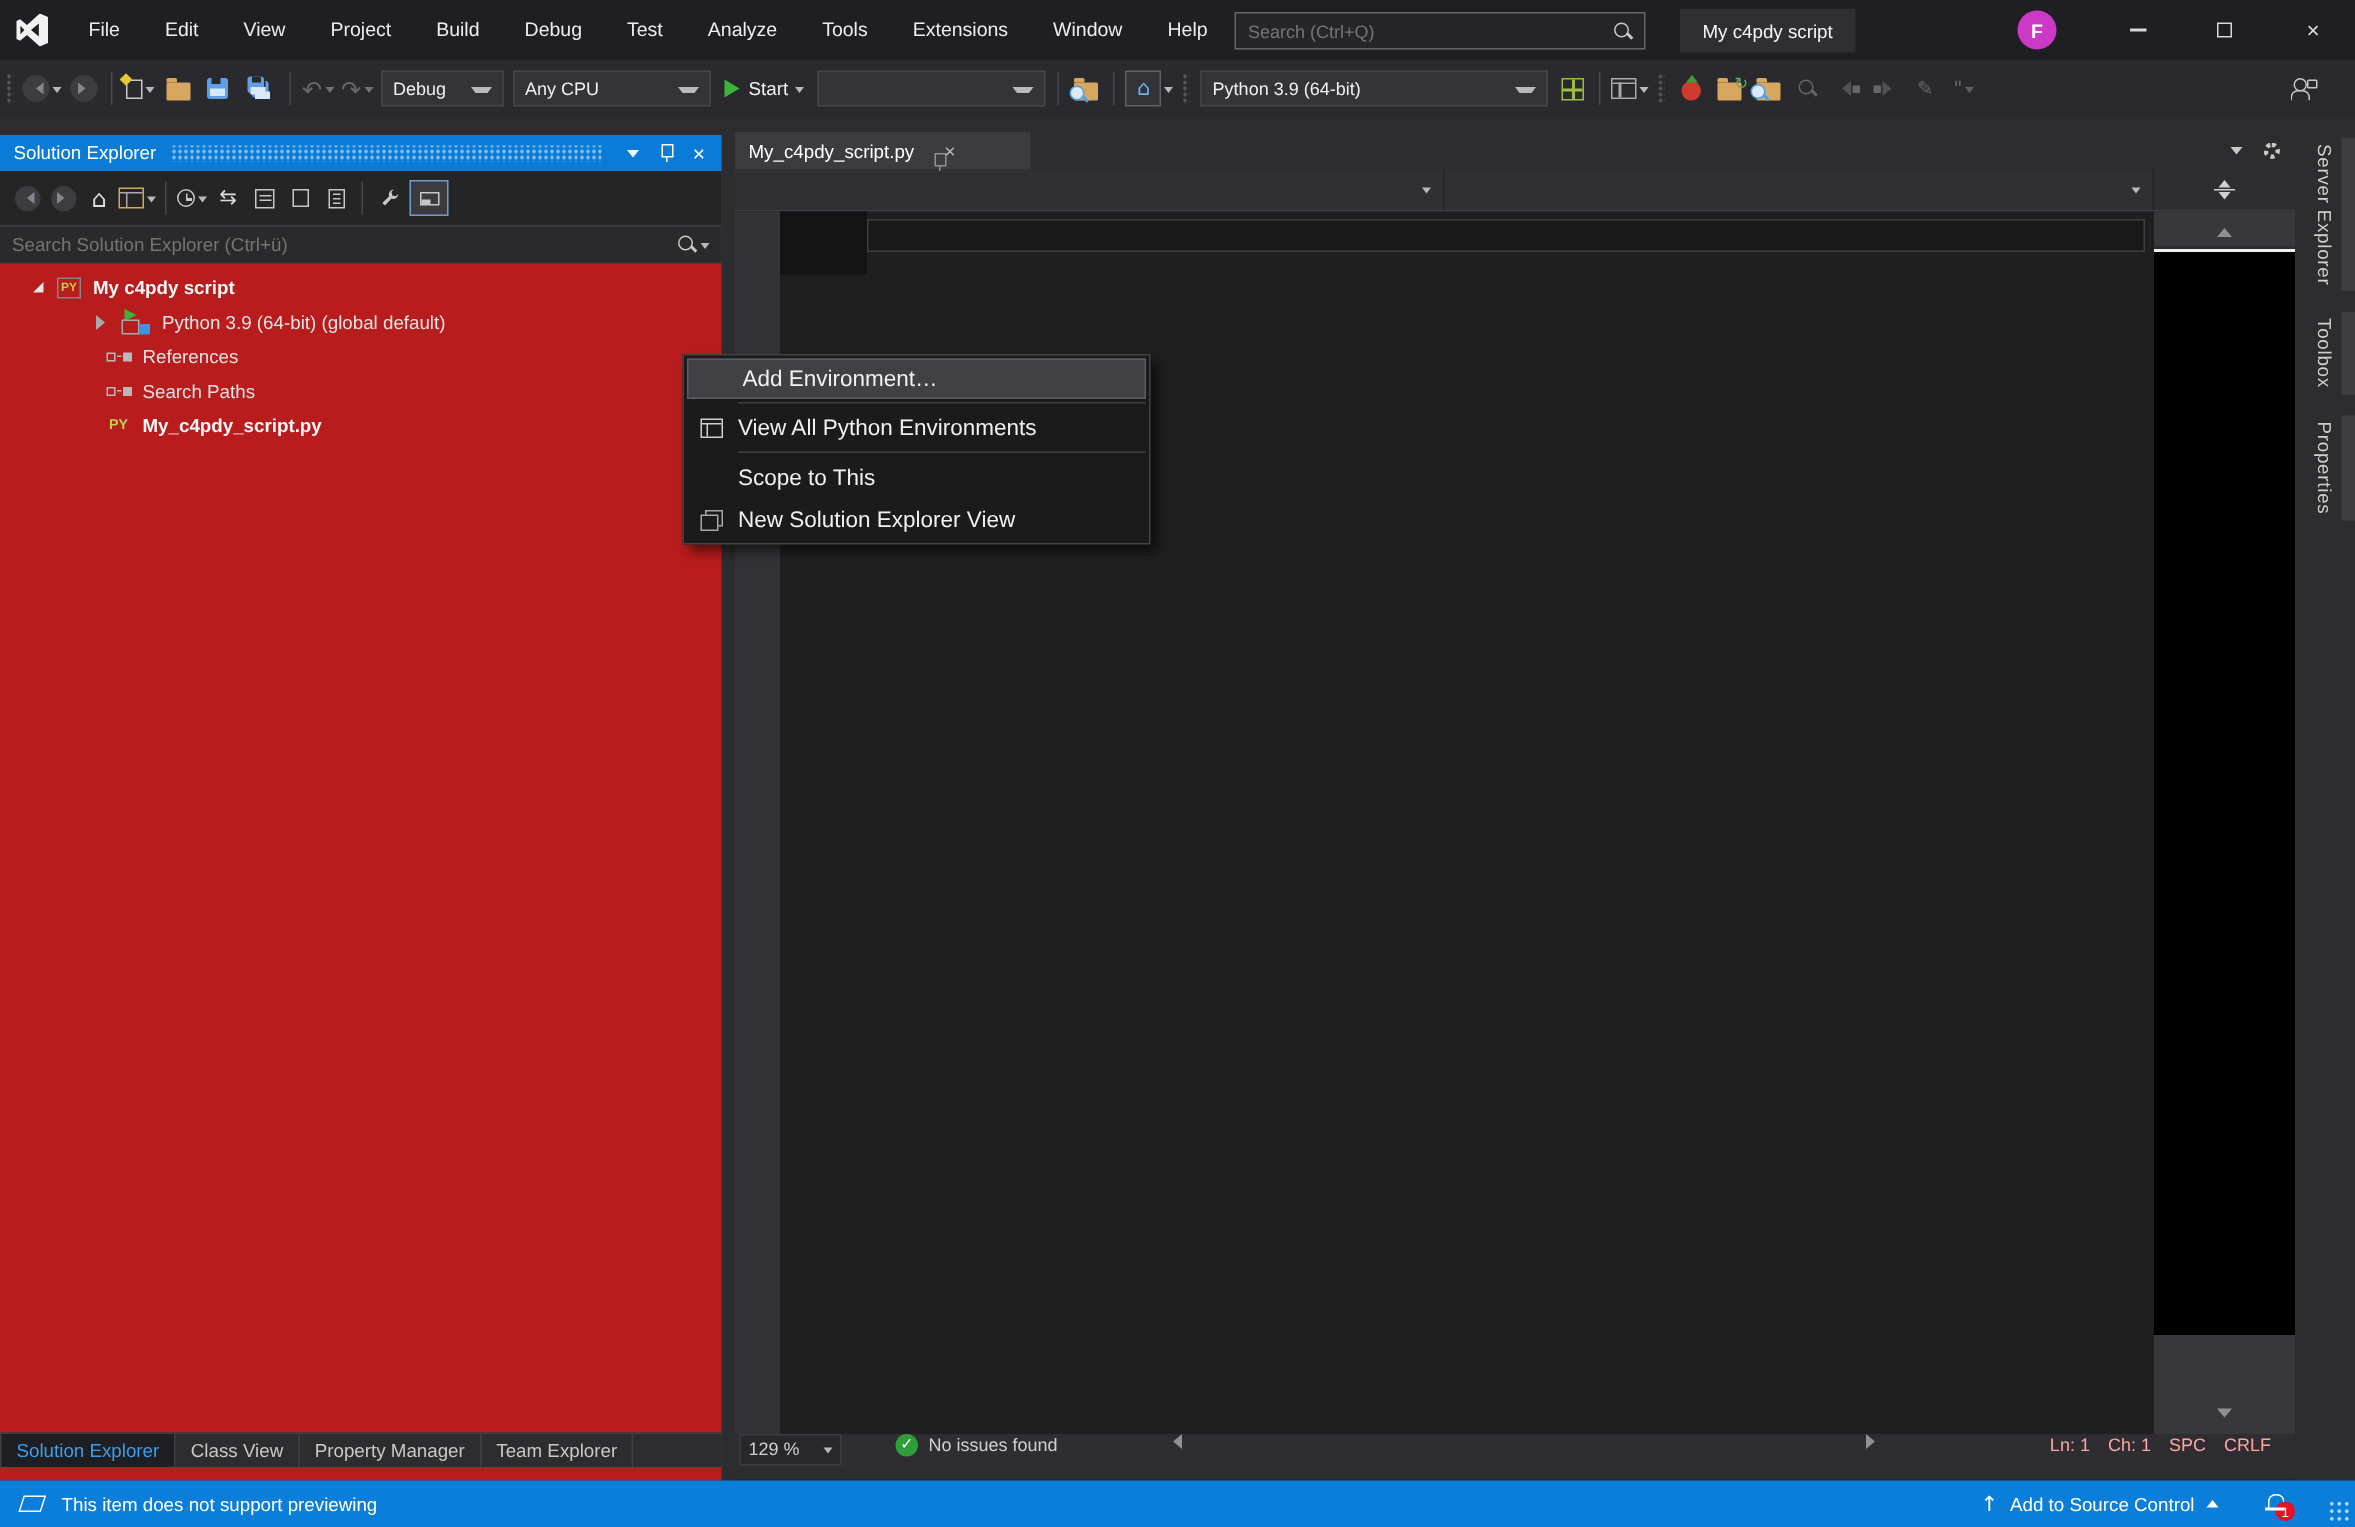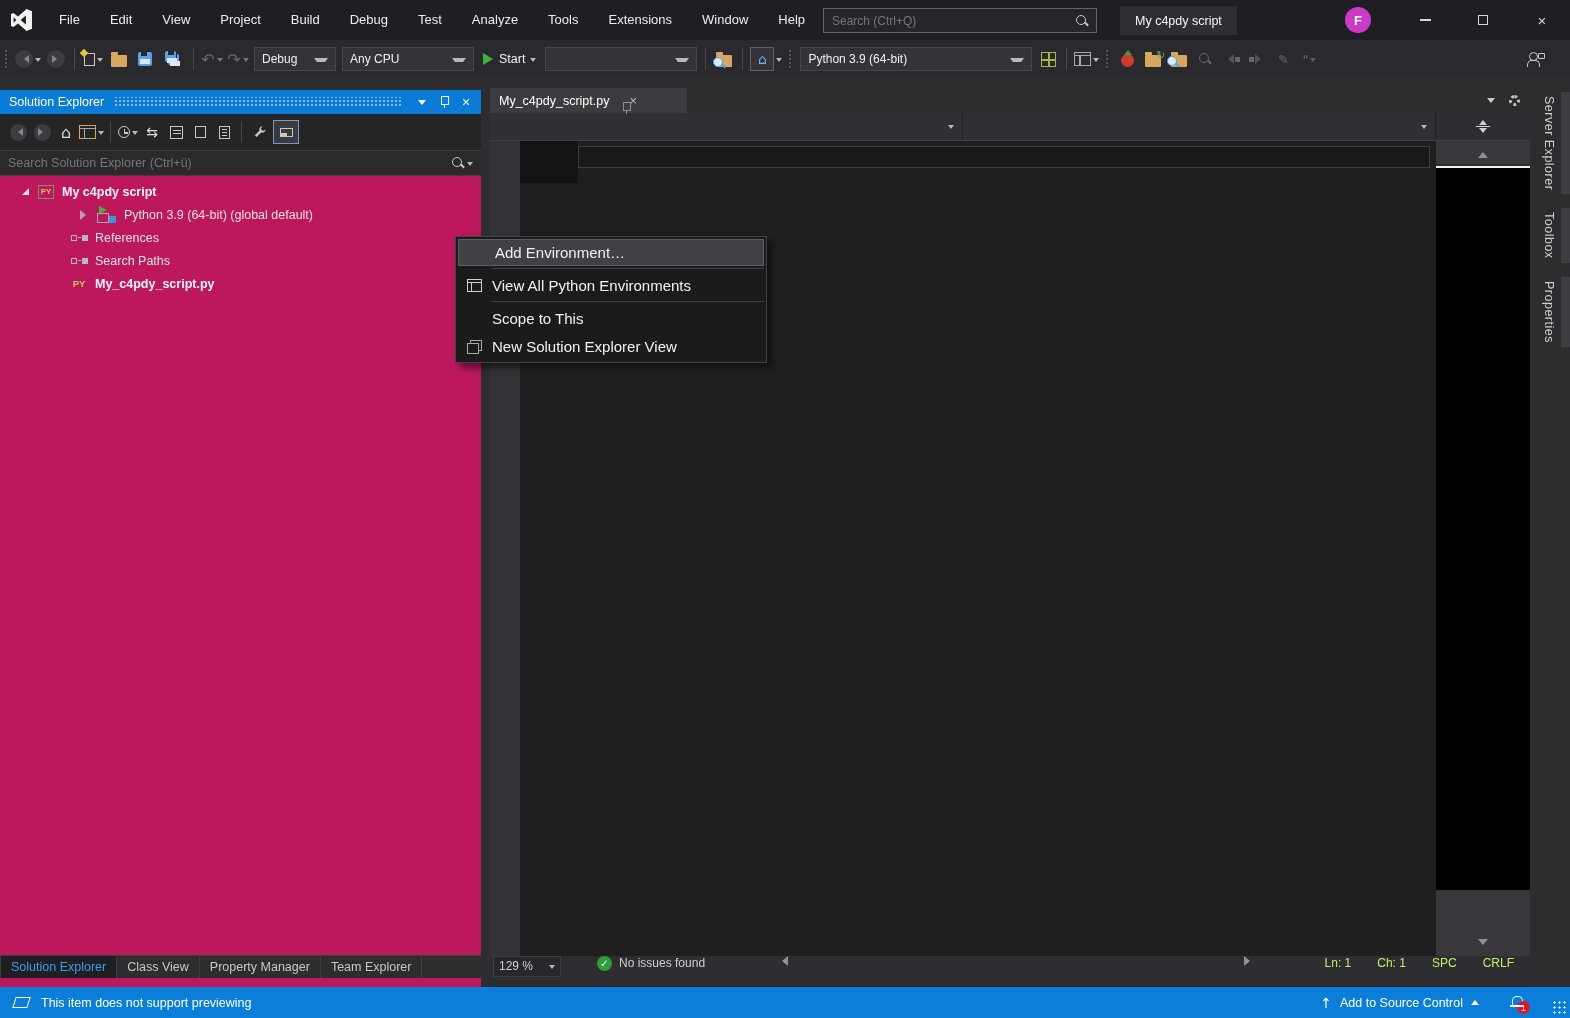--- a/index.html
+++ b/index.html
@@ -55,21 +55,21 @@
   .winlay::after{content:"";position:absolute;left:4px;top:2px;width:1.3px;height:calc(100% - 2px);background:#a9a9ad}
   .tomato{width:13px;height:13px;border-radius:50%;background:#cf3b2f;position:relative;margin-top:3px}
   .tomato::before{content:"";position:absolute;left:3px;top:-4px;border-left:4px solid transparent;border-right:4px solid transparent;border-bottom:5px solid #3d9e3d}
   .ghost{opacity:.38}
   .pen{font-size:13px;color:#c8c8c8;font-family:"DejaVu Sans",sans-serif}
   .fb-person{position:relative;width:16px;height:15px}
   .fb-person::before{content:"";position:absolute;left:2px;top:0;width:7px;height:7px;border:1.5px solid #c8c8c8;border-radius:50%}
   .fb-person::after{content:"";position:absolute;left:0;top:8px;width:11px;height:6px;border:1.5px solid #c8c8c8;border-bottom:none;border-radius:5px 5px 0 0}
   .fb-bub{position:absolute;right:-2px;top:1px;width:7px;height:6px;border:1.3px solid #c8c8c8;border-radius:1px}
   
-  #se-panel{position:absolute;left:0;top:90px;width:481px;height:897px;background:#be185d;display:flex;flex-direction:column}
+  #se-panel{position:absolute;left:0;top:90px;width:481px;height:897px;background:#b91c1c;display:flex;flex-direction:column}
   #se-title{height:24px;background:#0a7cd8;display:flex;align-items:center;color:#fff;padding:0 4px 0 9px;font-size:12.5px}
   .dots{flex:1;height:11px;margin:0 10px;background-image:radial-gradient(rgba(255,255,255,.5) 1px,transparent 1.35px);background-size:4px 4px;background-position:0 2px}
   .tw-btn{width:22px;height:20px;display:flex;align-items:center;justify-content:center}
   .car-w{width:0;height:0;border:4px solid transparent;border-top:5px solid #fff;transform:translateY(2px)}
   .pin{position:relative;width:10px;height:14px}
   .pin::before{content:"";position:absolute;left:2px;top:1px;width:6px;height:7px;border:1.5px solid #fff}
   .pin::after{content:"";position:absolute;left:4.5px;top:9px;width:1.5px;height:4px;background:#fff}
   .xw{color:#fff;font-size:14px;line-height:14px}
   #se-toolbar{height:36px;display:flex;align-items:center;padding:0 6px;background:#252526}
   .seb{height:24px;min-width:22px;display:flex;align-items:center;justify-content:center;margin:0 1px}
@@ -143,21 +143,21 @@
   .ar-dn{width:0;height:0;border:5px solid transparent;border-top:6px solid #8f8f94}
   .ar-lf{width:0;height:0;border:5px solid transparent;border-right:6px solid #8f8f94}
   .ar-rt{width:0;height:0;border:5px solid transparent;border-left:6px solid #8f8f94}
   #map-black{flex:1;background:#000;border-top:2.5px solid #efefef;margin-top:2px}
   #map-rest{height:44px;background:#38383c}
   #ed-bar{height:23px;background:#2e2e32;display:flex;align-items:flex-start;font-size:12px;color:#cfcfcf}
   #zoom-cmb{width:68px;height:21px;margin-left:3px;background:#28282c;border:1px solid #3c3c41;display:flex;align-items:center;padding:0 5px}
   #zoom-cmb .car{margin-left:auto}
   .chk{width:15px;height:15px;border-radius:50%;background:#2f9e39;color:#fff;font-size:10.5px;display:flex;align-items:center;justify-content:center;margin:0 7px 0 36px;font-family:"DejaVu Sans",sans-serif}
   #h-scroll{display:flex;align-items:center;justify-content:space-between;width:478px;margin-left:72px}
-  #ed-indicators{margin-left:auto;display:flex;gap:26px;padding-right:16px;color:#bef264}
+  #ed-indicators{margin-left:auto;display:flex;gap:12px;padding-right:16px;color:#fca5a5}
   #split-gap{height:7px;background:#2d2d30}
   
   #output{flex:1;display:flex;flex-direction:column;background:#252526;min-height:0}
   #out-title{height:26px;display:flex;align-items:center;padding:0 6px 0 10px;color:#d4d4d4}
   .dots-dark{flex:1;height:11px;margin:0 10px;background-image:radial-gradient(rgba(255,255,255,.14) 1px,transparent 1.35px);background-size:4px 4px;background-position:0 2px}
   .car-g{width:0;height:0;border:4px solid transparent;border-top:5px solid #c8c8c8;transform:translateY(2px)}
   .pin-g .pin::before{border-color:#c8c8c8}.pin-g .pin::after{background:#c8c8c8}
   .xg{color:#c8c8c8;font-size:14px}
   #out-ctrl{height:32px;display:flex;align-items:center;padding:0 10px;gap:6px}
   #out-cmb{width:372px;height:24px;background:#2f2f33;border:1px solid #434346;display:flex;align-items:center;padding:0 7px;color:#f1f1f1;font-size:12px;margin-left:6px}
@@ -422,21 +422,21 @@
     <span class="car sm"></span>
   </div>
   <div id="se-tree">
     <div class="trow" style="padding-left:22px">
       <span class="exp-open"></span>
       <span class="tico">
           <span class="ic-pybox">PY</span>
         </span>
       <span class="bold">My c4pdy script</span>
     </div>
-    <div class="trow" style="padding-left:80px">
+    <div class="trow" style="padding-left:64px">
       <span class="exp-closed"></span>
       <span class="tico" style="width:22px">
           <span class="ic-pyenv">
             <span class="play"></span>
             <span class="base"></span>
             <span class="blu"></span>
           </span>
         </span>
       <span>Python 3.9 (64-bit) (global default)</span>
     </div>

